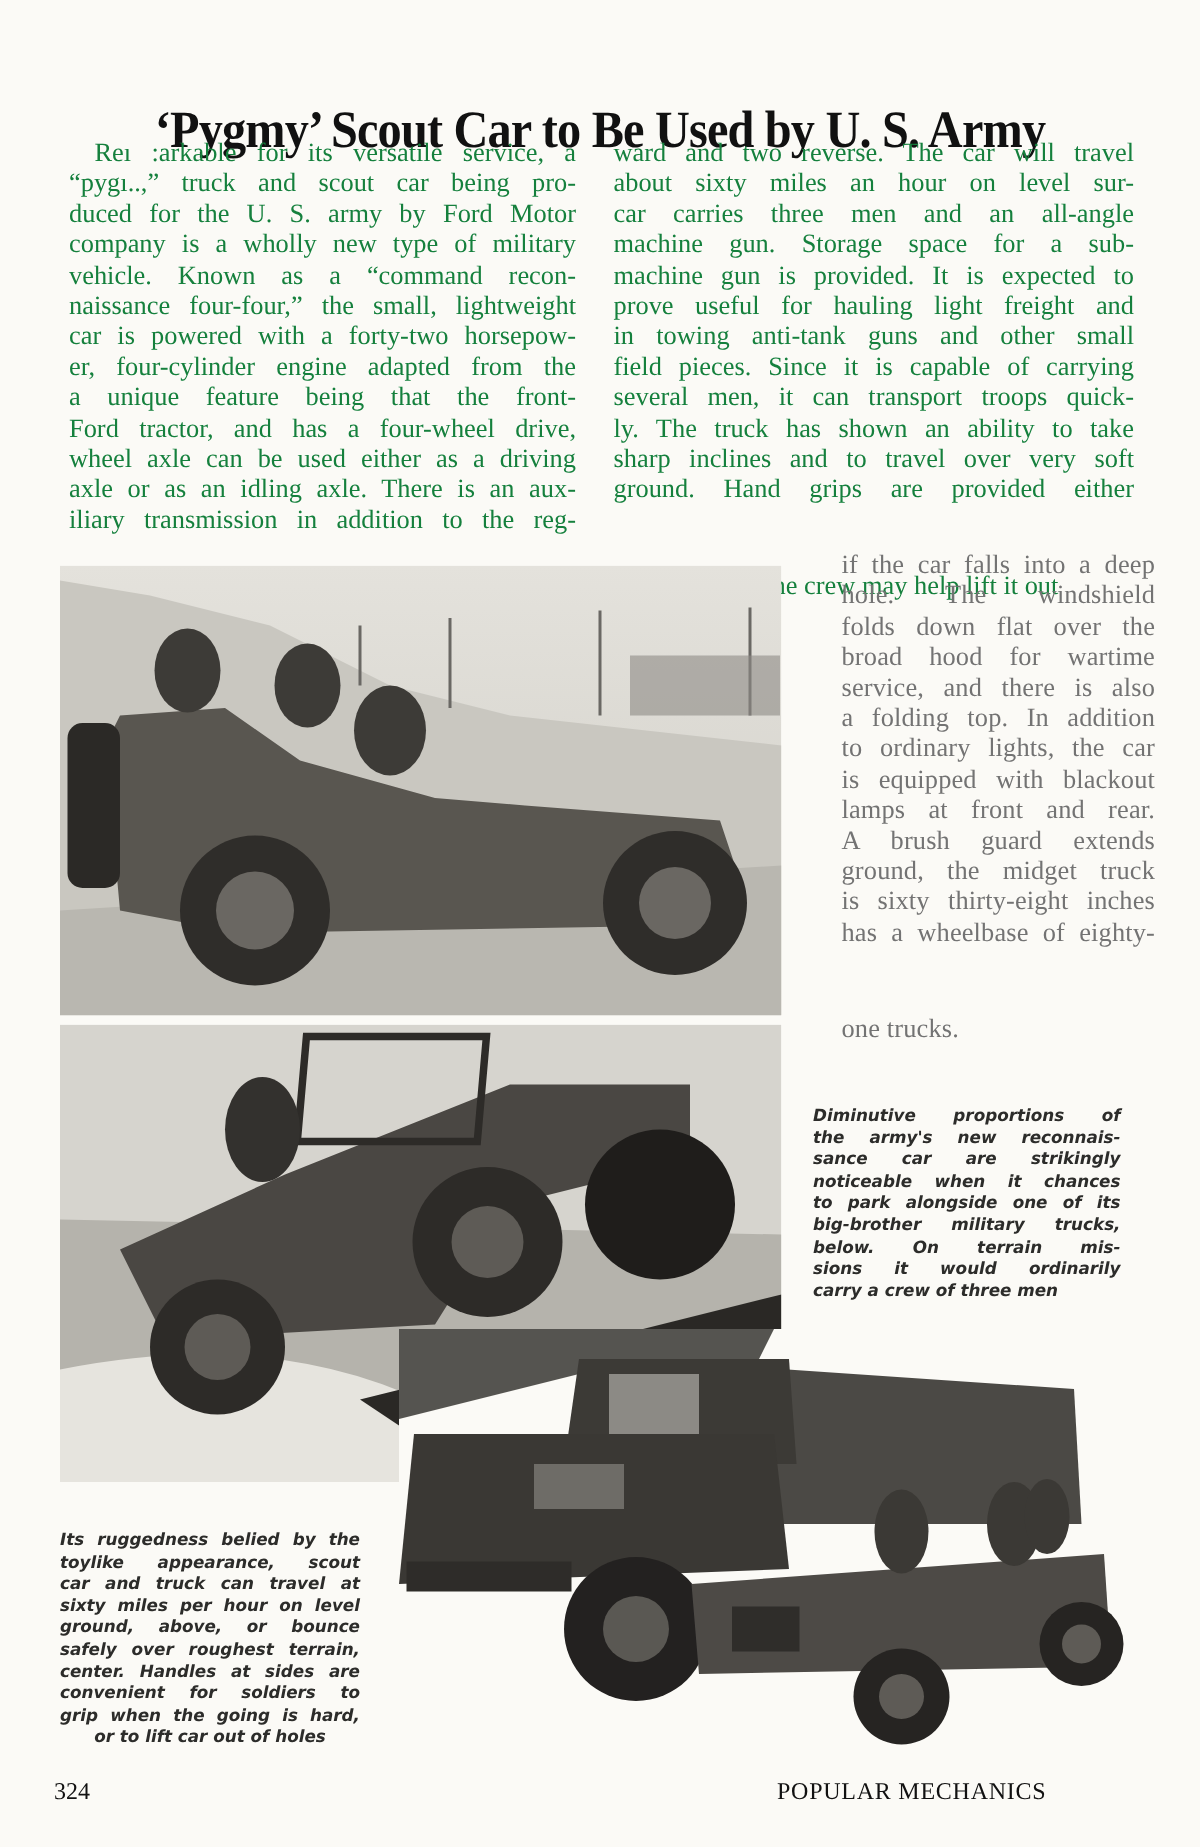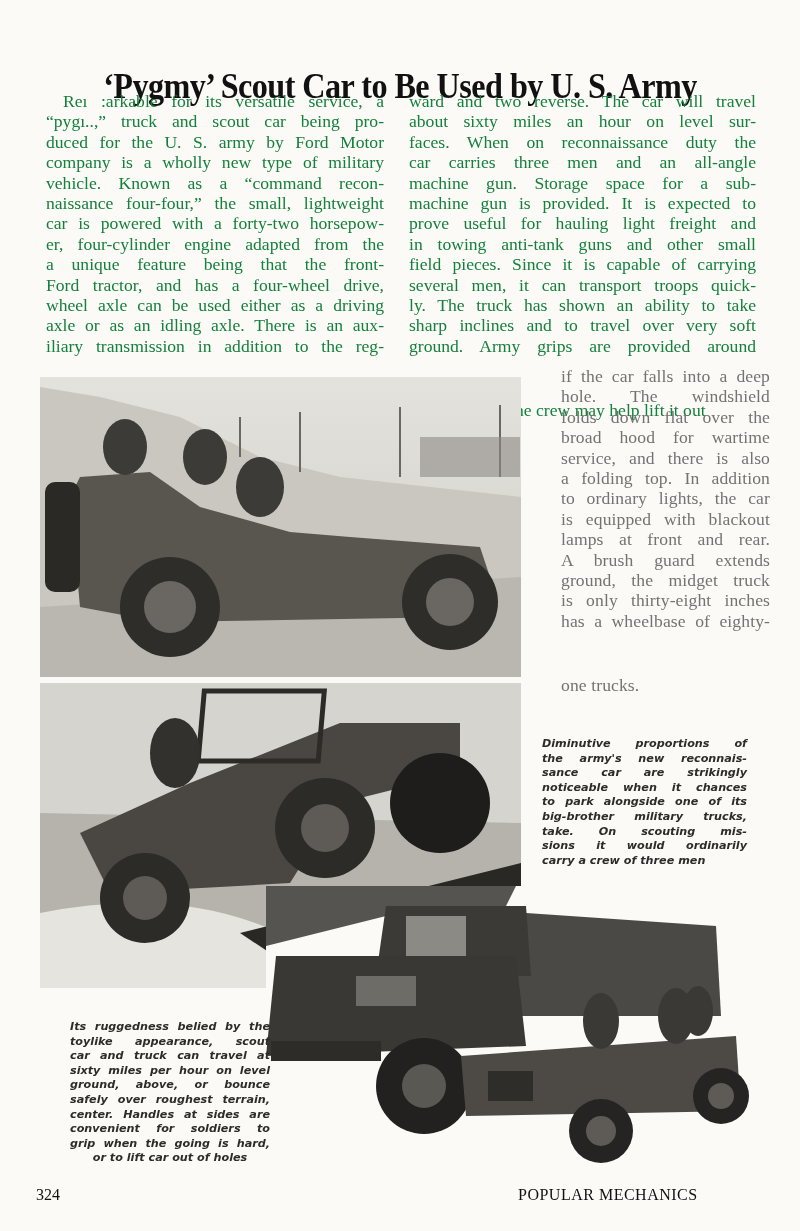--- a/index.html
+++ b/index.html
@@ -34,21 +34,21 @@
   #photo3 { left: 266px; top: 886px; width: 486px; height: 290px; }
 
   .caption {
     position: absolute; font-family: "DejaVu Sans", sans-serif;
     font-style: italic; font-weight: bold;
     font-size: 11.2px; line-height: 14.6px; color: #2c2c2a;
   }
   .caption .line { display: block; white-space: nowrap; text-align: justify; text-align-last: justify; height: 14.6px; }
   .caption .line.last { text-align-last: left; }
   #caption-right { left: 542px; top: 737px; width: 205px; }
-  #caption-left { left: 70px; top: 1020px; width: 200px; }
+  #caption-left { left: 40px; top: 1020px; width: 200px; }
   #caption-left .line.last { text-align-last: center; }
 
   .footer {
     position: absolute; top: 1186px; font-family: "Liberation Serif", serif;
     font-size: 16px; color: #111;
   }
   #page-number { left: 36px; }
   #publication { left: 518px; letter-spacing: 0.5px; }
 </style>
 </head>
@@ -68,46 +68,45 @@
     <span class="line">a unique feature being that the front-</span>
     <span class="line">Ford tractor, and has a four-wheel drive,</span>
     <span class="line">wheel axle can be used either as a driving</span>
     <span class="line">axle or as an idling axle. There is an aux-</span>
     <span class="line">iliary transmission in addition to the reg-</span>
     <span class="line last">ular gear box, resulting in six speeds for-</span>
   </div>
 <div class="col right" id="col-right">
     <span class="line">ward and two reverse. The car will travel</span>
     <span class="line">about sixty miles an hour on level sur-</span>
-    <span class="line">faces. When on reconnaissance duty the</span>
     <span class="line">car carries three men and an all-angle</span>
     <span class="line">machine gun. Storage space for a sub-</span>
     <span class="line">machine gun is provided. It is expected to</span>
     <span class="line">prove useful for hauling light freight and</span>
     <span class="line">in towing anti-tank guns and other small</span>
     <span class="line">field pieces. Since it is capable of carrying</span>
     <span class="line">several men, it can transport troops quick-</span>
     <span class="line">ly. The truck has shown an ability to take</span>
     <span class="line">sharp inclines and to travel over very soft</span>
-    <span class="line">ground. Army grips are provided around</span>
+    <span class="line">ground. Hand grips are provided either</span>
     <span class="line last">the outside so the crew may help lift it out</span>
   </div>
 <div class="col wrap" id="col-wrap">
     <span class="line">if the car falls into a deep</span>
     <span class="line">hole. The windshield</span>
     <span class="line">folds down flat over the</span>
     <span class="line">broad hood for wartime</span>
     <span class="line">service, and there is also</span>
     <span class="line">a folding top. In addition</span>
     <span class="line">to ordinary lights, the car</span>
     <span class="line">is equipped with blackout</span>
     <span class="line">lamps at front and rear.</span>
     <span class="line">A brush guard extends</span>
     <span class="line">ground, the midget truck</span>
-    <span class="line">is only thirty-eight inches</span>
+    <span class="line">is sixty thirty-eight inches</span>
     <span class="line">has a wheelbase of eighty-</span>
     <span class="line last">one trucks.</span>
   </div>
 
 <div class="photo" id="photo1">
   <svg viewBox="0 0 481 300" preserveAspectRatio="none">
     <defs>
       <linearGradient id="sky1" x1="0" y1="0" x2="0" y2="1">
         <stop offset="0" stop-color="#e4e2dc"></stop>
           <stop offset="1" stop-color="#cfcdc6"></stop>
@@ -176,21 +175,21 @@
   </svg>
 </div>
 
 <div class="caption" id="caption-right">
     <span class="line">Diminutive proportions of</span>
     <span class="line">the army's new reconnais-</span>
     <span class="line">sance car are strikingly</span>
     <span class="line">noticeable when it chances</span>
     <span class="line">to park alongside one of its</span>
     <span class="line">big-brother military trucks,</span>
-    <span class="line">take. On scouting mis-</span>
+    <span class="line">below. On terrain mis-</span>
     <span class="line">sions it would ordinarily</span>
     <span class="line last">carry a crew of three men</span>
   </div>
 <div class="caption" id="caption-left">
     <span class="line">Its ruggedness belied by the</span>
     <span class="line">toylike appearance, scout</span>
     <span class="line">car and truck can travel at</span>
     <span class="line">sixty miles per hour on level</span>
     <span class="line">ground, above, or bounce</span>
     <span class="line">safely over roughest terrain,</span>

